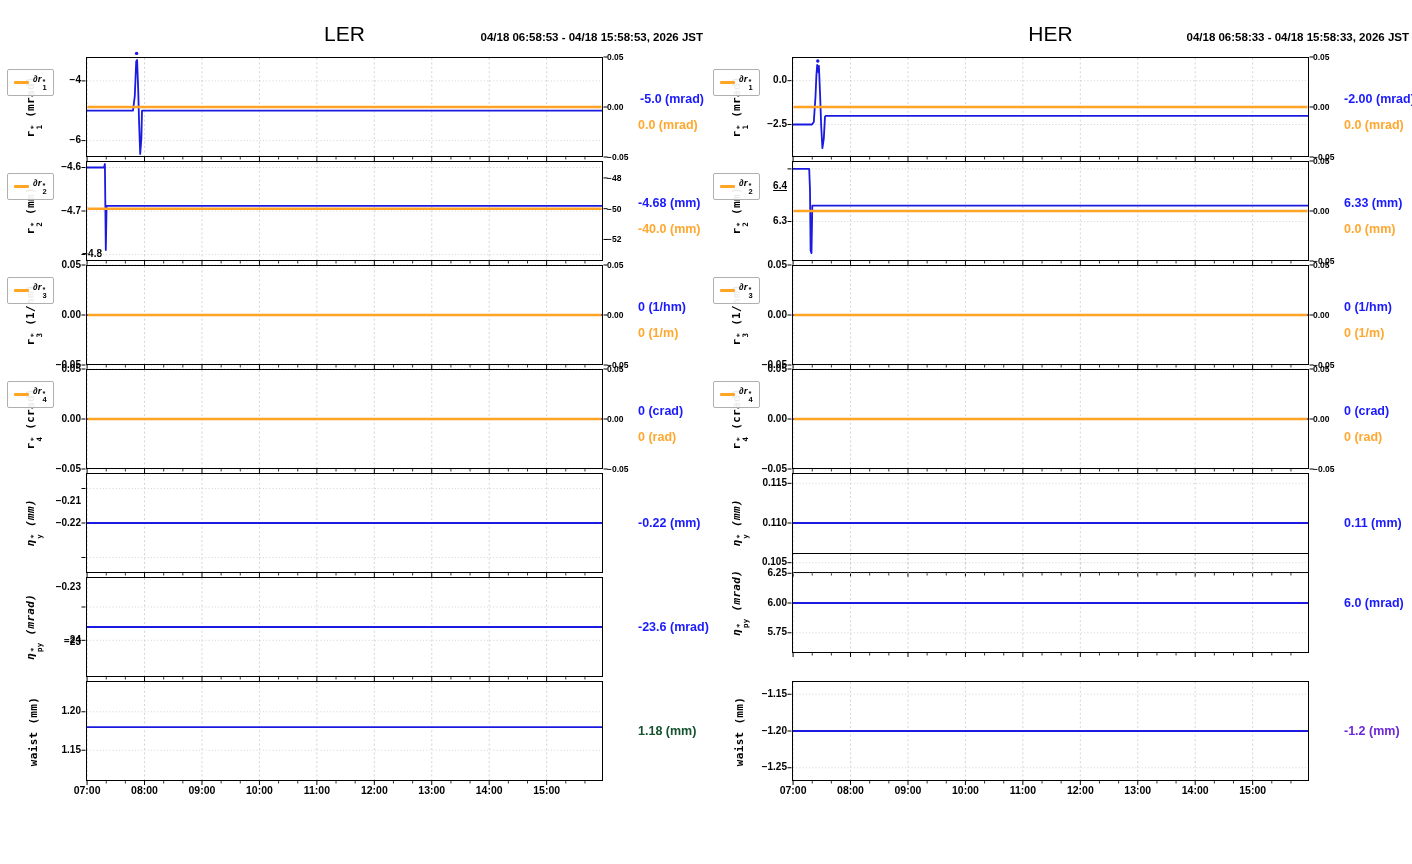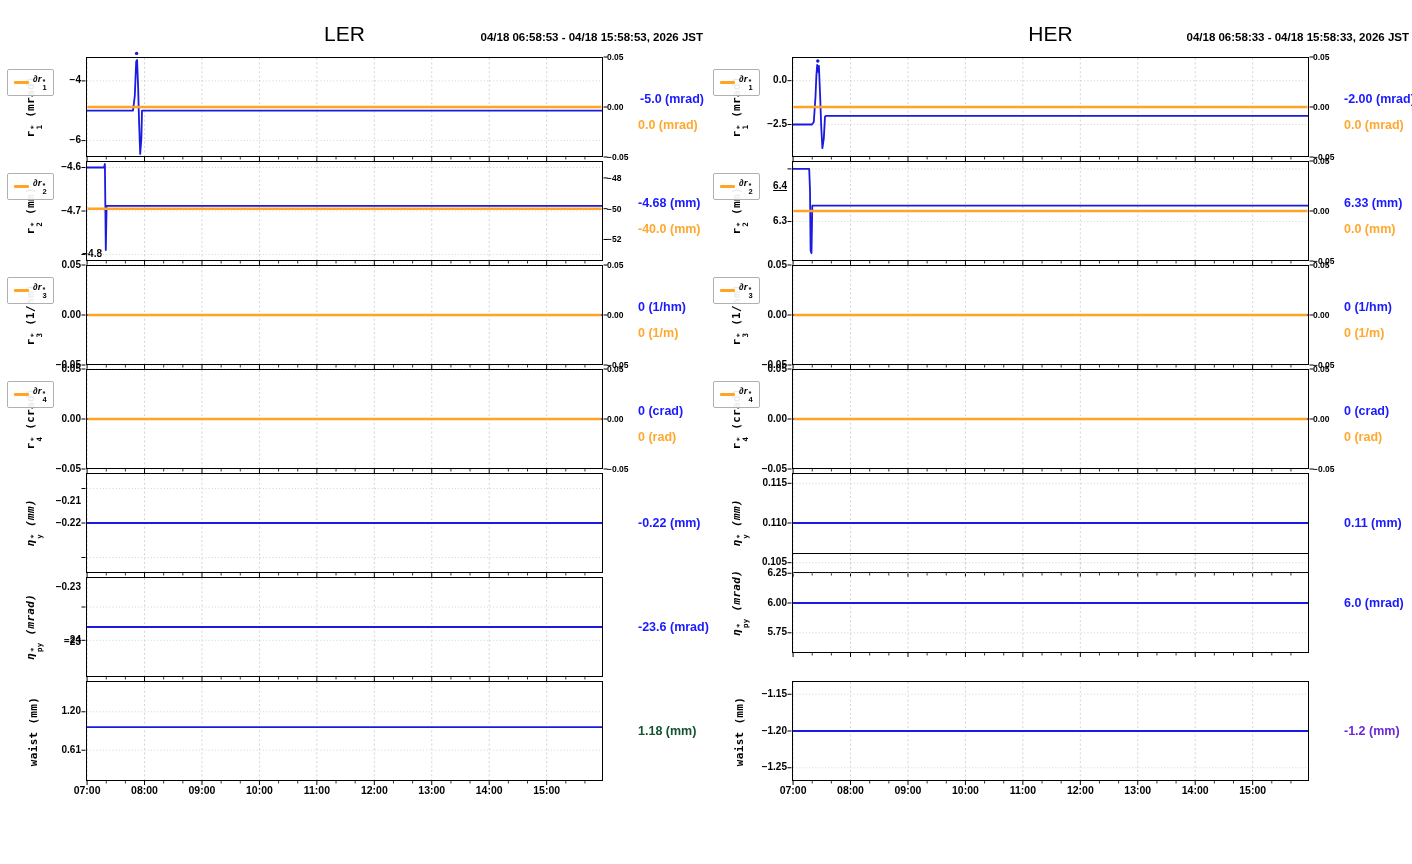--- a/index.html
+++ b/index.html
@@ -437,21 +437,21 @@
         <line x1="-0.5" x2="-4.5" y1="29.999999999999954" y2="29.999999999999954" stroke="#000000" stroke-width="1"></line>
         <line x1="-0.5" x2="-4.5" y1="63.333333333333286" y2="63.333333333333286" stroke="#000000" stroke-width="1"></line>
       </svg>
       <div class="vlab" style="color: rgb(26, 26, 255); top: 43px;">-23.6 (mrad)</div>
     </div>
     <div class="row" style="top: 681px;">
       <div class="ylab">
         <div class="inner"><span>waist</span><span>&nbsp;(mm)</span></div>
       </div>
       <div class="ytick" style="top: 24.2692px;">1.20</div>
-      <div class="ytick" style="top: 62.7308px;">0.61</div>
+      <div class="ytick" style="top: 62.7308px;">1.15</div>
       <svg width="517" height="100" class="plot">
         <line x1="1.0914444444444518" x2="1.0914444444444518" y1="1" y2="99" stroke="#c9c9c9" stroke-width="0.8" stroke-dasharray="2,2.4"></line>
         <line x1="58.5358888888889" x2="58.5358888888889" y1="1" y2="99" stroke="#c9c9c9" stroke-width="0.8" stroke-dasharray="2,2.4"></line>
         <line x1="115.98033333333335" x2="115.98033333333335" y1="1" y2="99" stroke="#c9c9c9" stroke-width="0.8" stroke-dasharray="2,2.4"></line>
         <line x1="173.42477777777776" x2="173.42477777777776" y1="1" y2="99" stroke="#c9c9c9" stroke-width="0.8" stroke-dasharray="2,2.4"></line>
         <line x1="230.86922222222225" x2="230.86922222222225" y1="1" y2="99" stroke="#c9c9c9" stroke-width="0.8" stroke-dasharray="2,2.4"></line>
         <line x1="288.3136666666667" x2="288.3136666666667" y1="1" y2="99" stroke="#c9c9c9" stroke-width="0.8" stroke-dasharray="2,2.4"></line>
         <line x1="345.75811111111113" x2="345.75811111111113" y1="1" y2="99" stroke="#c9c9c9" stroke-width="0.8" stroke-dasharray="2,2.4"></line>
         <line x1="403.20255555555553" x2="403.20255555555553" y1="1" y2="99" stroke="#c9c9c9" stroke-width="0.8" stroke-dasharray="2,2.4"></line>
         <line x1="460.647" x2="460.647" y1="1" y2="99" stroke="#c9c9c9" stroke-width="0.8" stroke-dasharray="2,2.4"></line>

